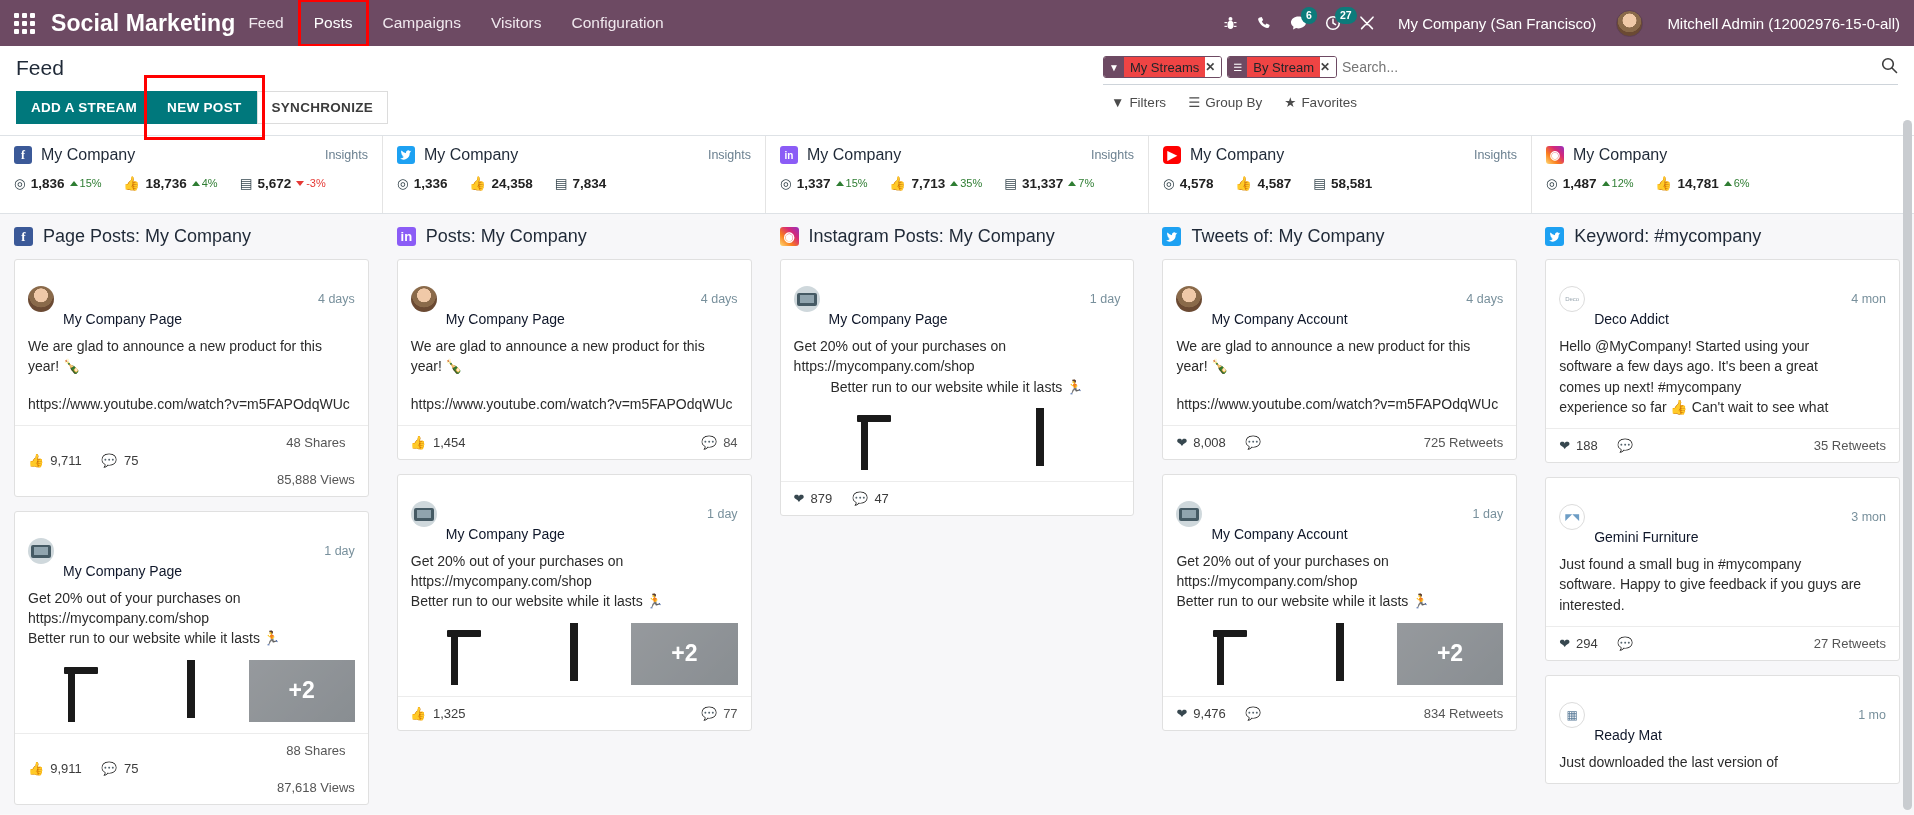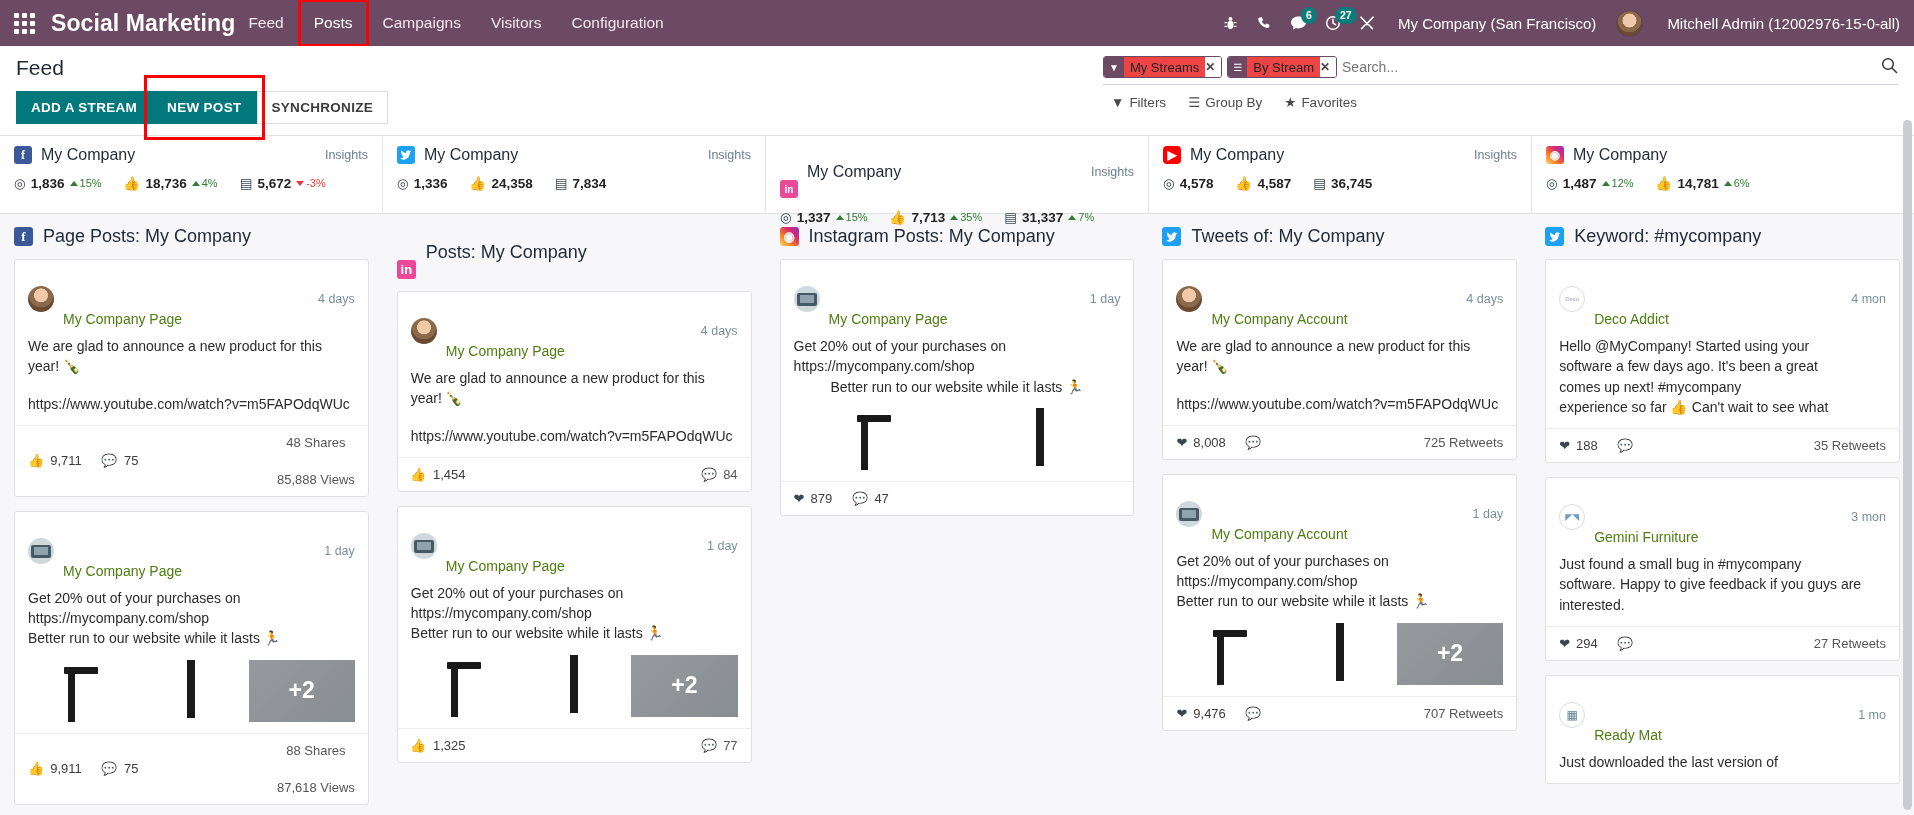--- a/index.html
+++ b/index.html
@@ -88,21 +88,21 @@
   .trend { font-size: 11px; display: flex; align-items: center; gap: 2px; }
   .trend.up { color: #2e7d32; }
   .trend.down { color: #e53935; }
   .arrow-up { width: 0; height: 0; border-left: 4px solid transparent; border-right: 4px solid transparent; border-bottom: 5px solid currentColor; }
   .arrow-down { width: 0; height: 0; border-left: 4px solid transparent; border-right: 4px solid transparent; border-top: 5px solid currentColor; }
 
   
   .slogo { width: 18px; height: 18px; border-radius: 3px; flex: none; display: flex; align-items: center; justify-content: center; color: #fff; font-weight: bold; font-size: 12px; }
   .s-fb { background: #3b5998; font-family: "Liberation Serif", serif; }
   .s-tw { background: #1da1f2; }
-  .s-li { background: #ec4899; font-size: 10px; margin-top: 34px; }
+  .s-li { background: #8b5cf6; font-size: 10px; }
   .s-yt { background: #ff0000; border-radius: 4px; }
   .s-ig { background: linear-gradient(45deg,#feda75,#fa7e1e,#d62976,#962fbf); }
 
   
   .feed { display: flex; height: calc(815px - 46px - 91px - 78px); overflow: hidden; background: #f7f7f9; }
   .col { flex: 1 1 0; min-width: 0; padding: 12px 14px; overflow: hidden; position: relative; }
   .col-head { display: flex; align-items: center; gap: 10px; margin-bottom: 12px; }
   .col-title { font-size: 18px; color: #1f2937; white-space: nowrap; }
   .col-head .slogo { width: 19px; height: 19px; font-size: 13px; }
 
@@ -112,21 +112,21 @@
         background: radial-gradient(circle at 50% 36%, #f0c9a8 0 32%, #8a6a4a 34% 56%, #6b4a33 58% 100%); }
   .av.page { background: #cfd8dc; position: relative; overflow: hidden; }
   .av.page::before { content:""; position:absolute; left:3px; top:7px; width:20px; height:13px; background:#455a64; border-radius:2px; }
   .av.page::after { content:""; position:absolute; left:6px; top:9px; width:14px; height:8px; background:#90a4ae; }
   .av.deco { background: #fff; border: 1px solid #dcdcdc; position: relative; }
   .av.deco::after { content: "Deco"; position: absolute; inset: 0; display: flex; align-items: center; justify-content: center; font-size: 6px; color: #9aa7b0; }
   .av.gem { background: #fff; border: 1px solid #dcdcdc; position: relative; }
   .av.gem::after { content: "◤◥"; position: absolute; inset: 0; display: flex; align-items: center; justify-content: center; font-size: 9px; color: #6d9dc5; }
   .av.ready { background: #fff; border: 1px solid #dcdcdc; position: relative; }
   .av.ready::after { content: "▦"; position: absolute; inset: 0; display: flex; align-items: center; justify-content: center; font-size: 12px; color: #5b7c99; }
-  .poster { font-size: 14px; color: #4d7c0f; white-space: nowrap; overflow: hidden; text-overflow: ellipsis; cursor: pointer; margin-top: 40px; }
+  .poster { font-size: 14px; color: #0f172a; white-space: nowrap; overflow: hidden; text-overflow: ellipsis; cursor: pointer; margin-top: 40px; }
   .when { margin-left: auto; font-size: 12.5px; color: #78909c; white-space: nowrap; padding-left: 8px; }
   .card-body { padding: 9px 13px 11px 13px; font-size: 14px; line-height: 1.45; color: #2b2b2b; word-wrap: break-word; }
   .card-body .p { margin-bottom: 0; }
   .card-body .gap { height: 17px; }
 
   .media { display: flex; gap: 4px; padding: 0 13px 11px 13px; align-items: flex-end; }
   .media .ph { flex: 1 1 0; height: 62px; background: #fff; position: relative; overflow: hidden; }
   .chair { position: absolute; left: 50%; bottom: 0; transform: translateX(-50%); }
   .chair .seat { width: 34px; height: 7px; background: #1a1a1a; border-radius: 1px; }
   .chair .leg { width: 7px; height: 48px; background: #1a1a1a; margin-left: 4px; }
@@ -362,21 +362,21 @@
       <span class="ins-stat">
           <span class="ic">◎</span>
           <span class="v">4,578</span>
         </span>
       <span class="ins-stat">
           <span class="ic">👍</span>
           <span class="v">4,587</span>
         </span>
       <span class="ins-stat">
           <span class="ic">▤</span>
-          <span class="v">36,745</span>
+          <span class="v">58,581</span>
         </span>
     </div>
   </div>
 
   <div class="ins-cell">
     <div class="ins-head">
       <span class="slogo s-ig">◉</span>
       <span class="ins-name">My Company</span>
     </div>
     <div class="ins-stats">
@@ -660,21 +660,21 @@
       </div>
       <div class="engage">
         <span class="eitem">
             <span class="ic">❤</span>
             <span>9,476</span>
           </span>
         <span class="eitem">
             <span class="ic">💬</span>
           </span>
         <span class="eright">
-            <span>707 Retweets</span>
+            <span>834 Retweets</span>
           </span>
       </div>
     </div>
   </div>
 
   <div class="col">
     <div class="col-head">
       <span class="slogo s-tw">
         <svg width="12" height="10" viewBox="0 0 12 10" fill="#fff">
             <path d="M11.6 1.4c-.4.2-.9.3-1.3.4.5-.3.8-.7 1-1.2-.5.3-1 .5-1.4.6A2.2 2.2 0 0 0 6 2.7c0 .2 0 .3.1.5A6.3 6.3 0 0 1 1.5.6 2.2 2.2 0 0 0 2.2 3.6c-.4 0-.7-.1-1-.3 0 1 .8 1.9 1.8 2.1-.3.1-.6.1-.9 0 .3.8 1 1.4 1.9 1.4A4.5 4.5 0 0 1 0 8.6 6.3 6.3 0 0 0 9.7 3.2v-.3c.4-.3.8-.7 1.1-1.1z"></path>

